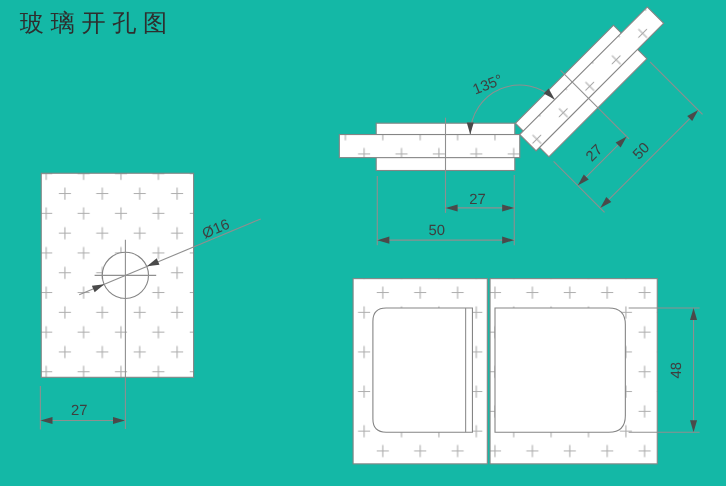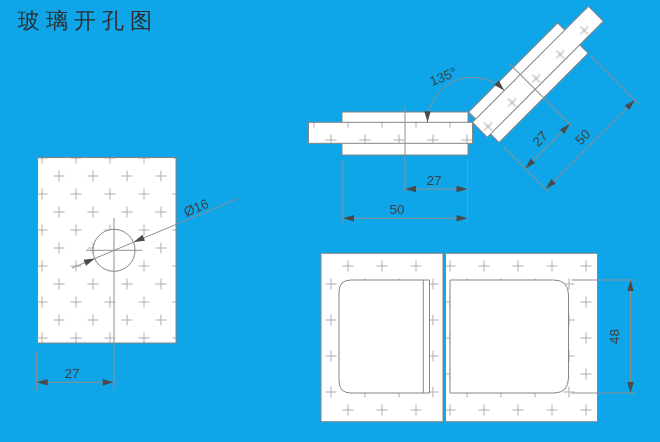--- a/index.html
+++ b/index.html
@@ -1,16 +1,16 @@
 <!DOCTYPE html>
 <html><head>
 <meta charset="utf-8">
 <style>
   html,body{margin:0;padding:0;background:#fff;}
-  .stage{position:relative;width:660px;height:442px;background:#0ea5e9;overflow:hidden;
+  .stage{position:relative;width:660px;height:442px;background:#14b8a6;overflow:hidden;
          font-family:"Liberation Sans",sans-serif;}
   .title{position:absolute;left:18px;top:6px;font-size:22px;letter-spacing:6px;
          color:#2e2e2e;font-weight:500;font-family:"Liberation Sans",sans-serif;}
   svg{position:absolute;left:0;top:0;}
   svg text{font-family:"Liberation Sans",sans-serif;font-size:13.5px;fill:#3f3f3f;}
   .part{fill:#ffffff;stroke:#858585;stroke-width:1;}
   .glass{fill:url(#hatch);stroke:#858585;stroke-width:1;}
   .thin{stroke:#8f8f8f;stroke-width:1;fill:none;}
   .cut{fill:#ffffff;stroke:#858585;stroke-width:1;}
   .arr{fill:#4a4a4a;stroke:none;}

